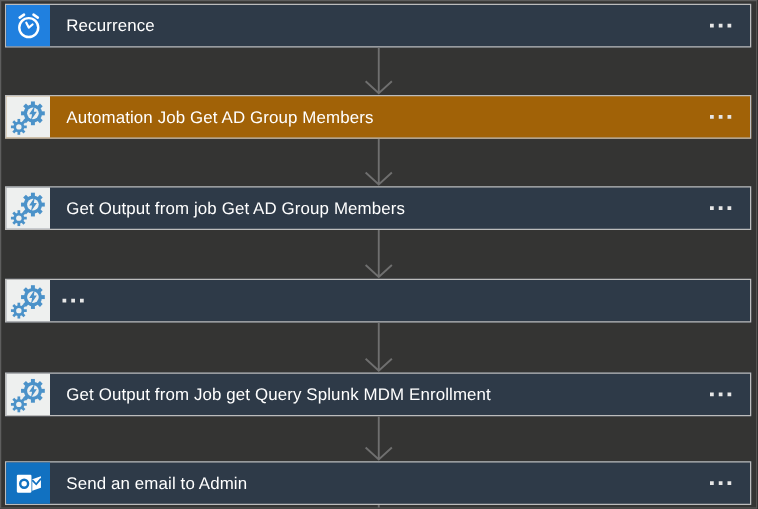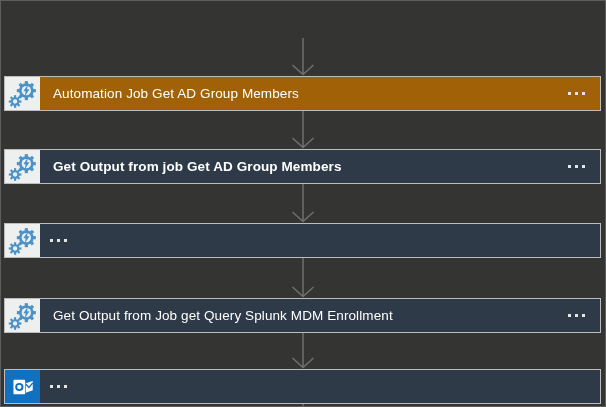--- a/index.html
+++ b/index.html
@@ -51,20 +51,35 @@
     cursor:pointer;
   }
   .dot{width:3px;height:3px;display:block;background:#e6e6e6;}
   .arrow{position:absolute;pointer-events:none;}
 </style>
 </head>
 <body>
 
 <div id="designer" style="background: rgb(52, 52, 51);">
 
+    <div class="card" style="top: 2px; background: rgb(46, 58, 72); border-color: rgb(188, 188, 188);">
+      <span class="icon-box" style="background: rgb(32, 128, 223);">
+        <svg width="26" height="26" viewBox="0 0 24 24" fill="none" stroke="#ffffff" stroke-linecap="round">
+       <circle cx="12" cy="13" r="7" stroke-width="1.8"></circle>
+       <path d="M12 13 L10.2 9.4 M12 13 L14.8 10.7" stroke-width="1.6"></path>
+       <path d="M5.3 5.6 L8.5 3.4 M18.7 5.6 L15.5 3.4" stroke-width="1.9"></path>
+     </svg>
+      </span>
+      <span class="title" style="color: rgb(255, 255, 255);">Recurrence</span>
+      <button class="menu">
+        <span class="dot"></span>
+        <span class="dot"></span>
+        <span class="dot"></span>
+      </button>
+    </div>
 
     <div class="card" style="top: 75px; background: #a16207; border-color: rgb(188, 188, 188);">
       <span class="icon-box" style="background: rgb(238, 240, 239);">
         <svg width="30" height="30" viewBox="0 0 36 36">
        <g transform="translate(22,14)" fill="#4b92c9">
          <rect x="-1.9" y="-11.4" width="3.8" height="22.8"></rect>
          <rect x="-1.9" y="-11.4" width="3.8" height="22.8" transform="rotate(45)"></rect>
          <rect x="-1.9" y="-11.4" width="3.8" height="22.8" transform="rotate(90)"></rect>
          <rect x="-1.9" y="-11.4" width="3.8" height="22.8" transform="rotate(135)"></rect>
          <circle r="8.8"></circle>
@@ -82,21 +97,21 @@
      </svg>
       </span>
       <span class="title" style="color: rgb(255, 255, 255);">Automation Job Get AD Group Members</span>
       <button class="menu">
         <span class="dot"></span>
         <span class="dot"></span>
         <span class="dot"></span>
       </button>
     </div>
 
-    <div class="card" style="top: 148px; background: rgb(46, 58, 72); border-color: rgb(188, 188, 188); font-weight: bold;">
+    <div class="card" style="top: 148px; background: rgb(46, 58, 72); border-color: rgb(188, 188, 188);">
       <span class="icon-box" style="background: rgb(238, 240, 239);">
         <svg width="30" height="30" viewBox="0 0 36 36">
        <g transform="translate(22,14)" fill="#4b92c9">
          <rect x="-1.9" y="-11.4" width="3.8" height="22.8"></rect>
          <rect x="-1.9" y="-11.4" width="3.8" height="22.8" transform="rotate(45)"></rect>
          <rect x="-1.9" y="-11.4" width="3.8" height="22.8" transform="rotate(90)"></rect>
          <rect x="-1.9" y="-11.4" width="3.8" height="22.8" transform="rotate(135)"></rect>
          <circle r="8.8"></circle>
          <circle r="5.6" fill="#eef0ef"></circle>
          <polygon points="1.8,-7.4 -3.6,0.8 -0.8,0.8 -2,6.9 3.8,-1.6 0.9,-1.6"></polygon>
@@ -180,20 +195,21 @@
 
     <div class="card" style="top: 368px; background: rgb(46, 58, 72); border-color: rgb(188, 188, 188);">
       <span class="icon-box" style="background: rgb(17, 113, 193);">
         <svg width="26" height="26" viewBox="0 0 24 24">
        <polygon points="14.6,8.6 21,6.4 21,15 14.6,17.2" fill="#ffffff"></polygon>
        <path d="M14.6 9.4 L17.5 12.4 L21 8.2" fill="none" stroke="#1171c1" stroke-width="1.3"></path>
        <rect x="3.2" y="5.4" width="10.8" height="13.2" rx="0.8" fill="#ffffff"></rect>
        <circle cx="8.6" cy="12" r="2.9" fill="none" stroke="#1171c1" stroke-width="1.8"></circle>
      </svg>
       </span>
+      <span class="title" style="color: rgb(255, 255, 255);">Send an email to Admin</span>
       <button class="menu">
         <span class="dot"></span>
         <span class="dot"></span>
         <span class="dot"></span>
       </button>
     </div>
   <svg class="arrow" style="left:288px;top:37px" width="28" height="38" viewBox="0 0 28 38">
        <path d="M14 0 V36.5 M3.5 27 L14 36.5 L24.5 27" fill="none" stroke="#6f6f6f" stroke-width="1.5"></path>
      </svg>
     <svg class="arrow" style="left:288px;top:110px" width="28" height="38" viewBox="0 0 28 38">

